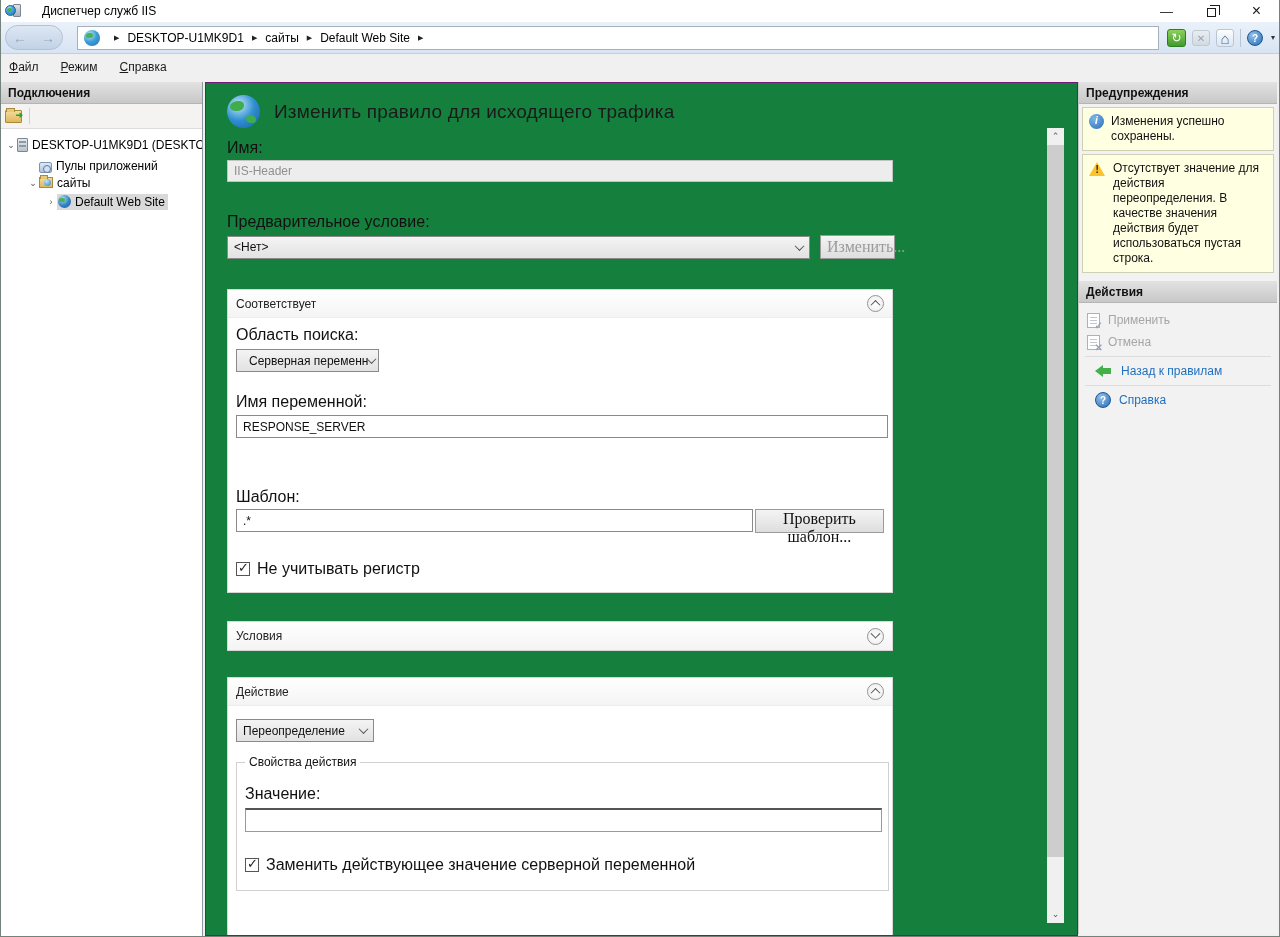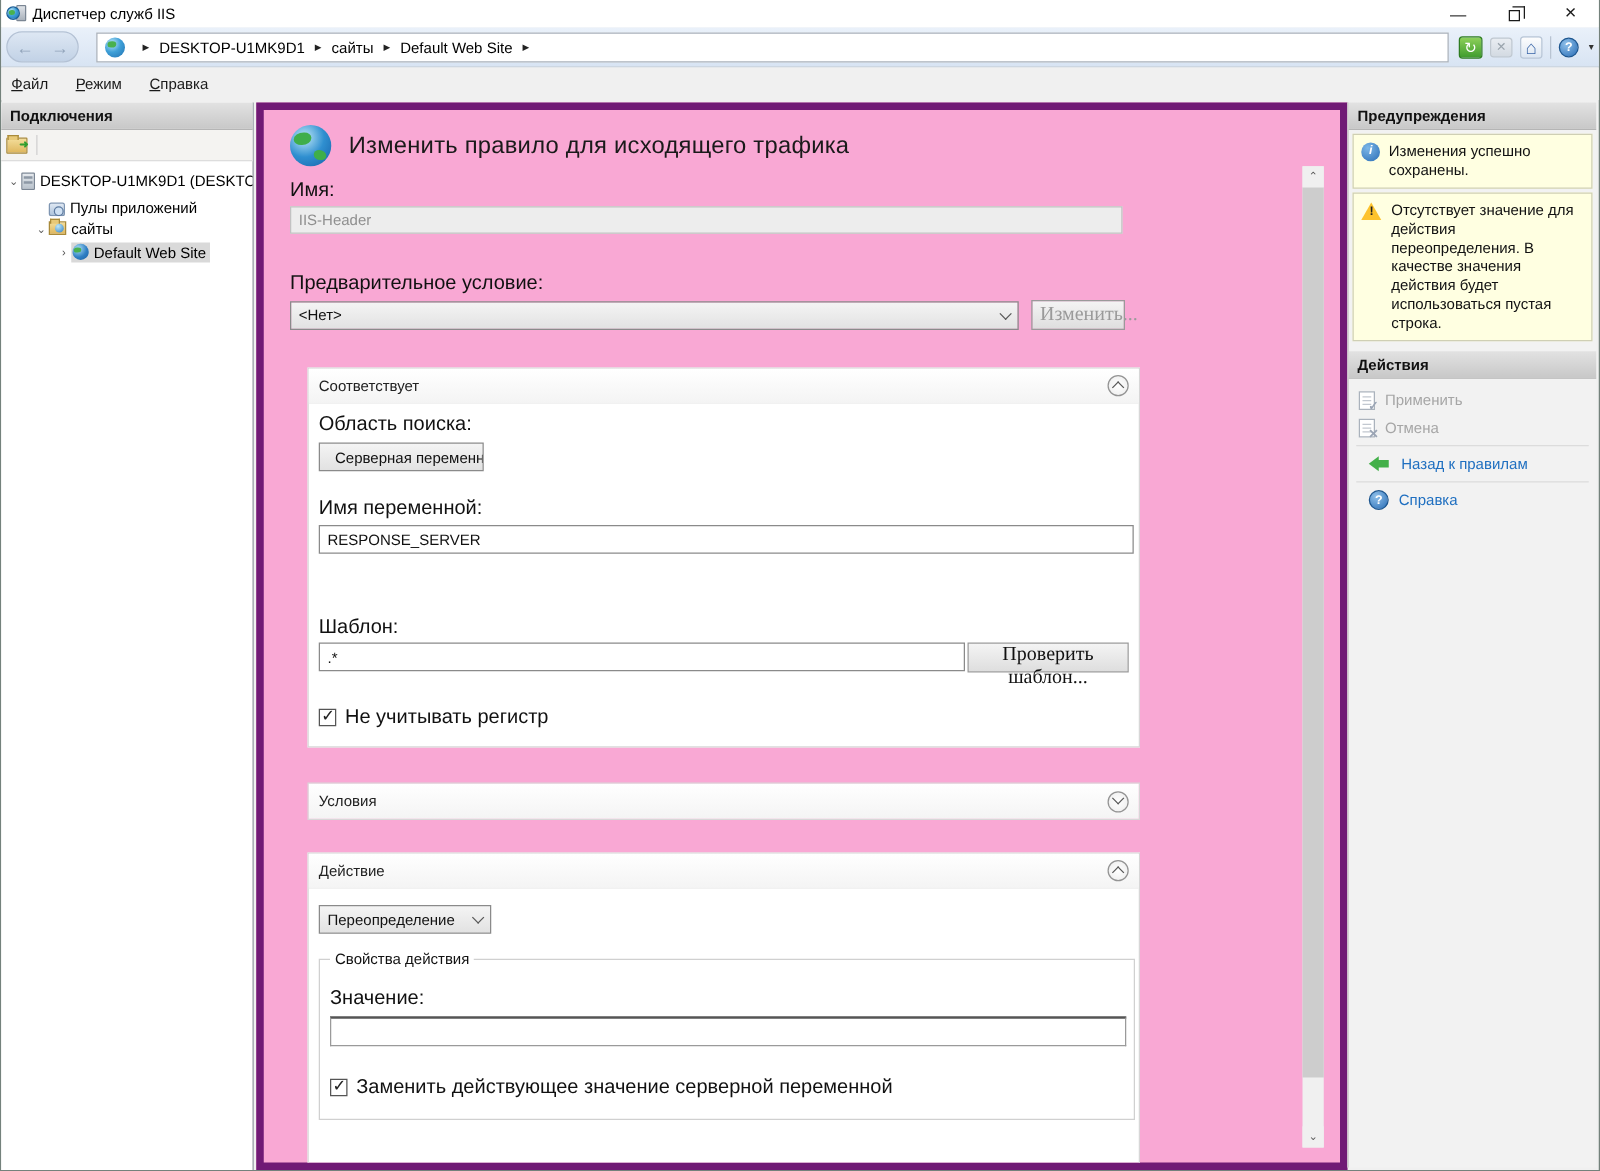--- a/index.html
+++ b/index.html
@@ -1,20 +1,20 @@
 <!DOCTYPE html>
 <html><head>
 <meta charset="utf-8">
 <style>
   * { margin:0; padding:0; box-sizing:border-box; }
   html,body { width:1280px; height:937px; font-family:"Liberation Sans", sans-serif; background:#f0f0f0; overflow:hidden; }
   .app { position:relative; width:1280px; height:937px; background:#f0f0f0; border:1px solid #74827c; border-top:none; }
 
   
-  .titlebar { position:absolute; top:0; left:0; right:0; height:22px; background:#ffffff; display:flex; align-items:center; }
+  .titlebar { position:absolute; top:0; left:0; right:0; height:22px; background:#ffffff; display:flex; align-items:center;gap:16px; }
   .titlebar .app-icon { width:16px; height:16px; margin:0 5px 0 4px; position:relative; }
   .app-icon .srv { position:absolute; right:0; top:1px; width:8px; height:13px; background:linear-gradient(#dfe3e8,#aab2bc); border:1px solid #7b8694; border-radius:1px; }
   .app-icon .glb { position:absolute; left:0; top:2px; width:11px; height:11px; border-radius:50%; background:radial-gradient(circle at 35% 30%, #bfe8f8, #3fa0d8 45%, #1f6fb0); border:1px solid #1a5f98; }
   .app-icon .glb::after { content:""; position:absolute; left:1px; top:2px; width:5px; height:4px; background:#49b14f; border-radius:50% 40% 50% 40%; }
   .titlebar .title { font-size:12px; color:#000; }
   .win-controls { margin-left:auto; display:flex; height:22px; }
   .win-btn { width:45px; height:22px; display:flex; align-items:center; justify-content:center; font-size:13px; color:#1a1a1a; }
   .restore-glyph { width:9px; height:9px; border:1px solid #1a1a1a; position:relative; background:#fff; margin-top:2px; }
   .restore-glyph::before { content:""; position:absolute; left:2px; top:-4px; width:9px; height:9px; border:1px solid #1a1a1a; border-bottom:none; border-left:none; }
 
@@ -60,37 +60,37 @@
   .icon-server::after { content:""; position:absolute; left:1px; top:6px; right:1px; height:2px; background:#8d98a5; }
   .icon-pools { width:13px; height:11px; background:linear-gradient(#dfe8f3,#aec4dc); border:1px solid #7e95b2; border-radius:2px; position:relative; flex:none; }
   .icon-pools::after { content:""; position:absolute; left:3px; top:2px; width:6px; height:6px; border:1px solid #5d7aa0; border-radius:50%; background:#cfe0f2; }
   .icon-sites { width:14px; height:11px; background:linear-gradient(#f3dd9a,#dfb75e); border:1px solid #a98a3a; position:relative; flex:none; }
   .icon-sites::before { content:""; position:absolute; top:-3px; left:0; width:6px; height:3px; background:#e8c977; border:1px solid #a98a3a; border-bottom:none; }
   .icon-sites::after { content:""; position:absolute; right:1px; top:1px; width:7px; height:7px; border-radius:50%; background:radial-gradient(circle at 35% 30%, #bfe8f8, #2f7fc4); }
   .icon-globe-sm { width:13px; height:13px; border-radius:50%; background:radial-gradient(circle at 35% 30%, #aee0f6, #2f7fc4 55%, #1b5fa0); position:relative; flex:none; }
   .icon-globe-sm::after { content:""; position:absolute; left:1px; top:3px; width:6px; height:4px; background:#49b14f; border-radius:50% 40% 50% 40%; }
 
   
-  .center-card { position:absolute; left:204px; top:2px; width:873px; bottom:0; background:#f9a8d4; border:6px solid #701a75; overflow:hidden; }
+  .center-card { position:absolute; left:204px; top:2px; width:873px; bottom:0; background:#15803d; border:1px solid #701a75; overflow:hidden; }
   .content { position:absolute; left:21px; top:0; width:672px; }
   .head-row { display:flex; align-items:center; margin-top:12px; }
   .icon-globe-lg { width:33px; height:33px; border-radius:50%; background:radial-gradient(circle at 35% 30%, #bfe8f8, #2f8fd0 50%, #1660a8); position:relative; flex:none; }
   .icon-globe-lg::before { content:""; position:absolute; left:3px; top:6px; width:14px; height:10px; background:#3fae4a; border-radius:60% 40% 55% 45%; }
   .icon-globe-lg::after { content:""; position:absolute; right:4px; bottom:5px; width:10px; height:8px; background:#3fae4a; border-radius:45% 60% 40% 55%; }
   .page-title { font-size:19px; color:#1a1a1a; margin-left:14px; letter-spacing:0.2px; }
   .lbl { font-size:16px; color:#111; }
   .field { border:1px solid #8a8a8a; background:#fff; font-size:12px; color:#111; font-family:"Liberation Sans",sans-serif; padding:0 6px; height:22px; width:100%; }
   .field:disabled { background:#ededed; border-color:#c2c2c2; color:#8f8f8f; }
   .combo { height:23px; border:1px solid #8a8a8a; background:linear-gradient(#f4f4f4,#e2e2e2); display:flex; align-items:center; padding:0 6px; font-size:12px; color:#111; overflow:hidden; white-space:nowrap; }
   .combo .chev-dn { margin-left:auto; flex:none; }
   .chev-dn { width:7px; height:7px; border-right:1.4px solid #555; border-bottom:1.4px solid #555; transform:rotate(45deg) translate(-1px,-1px); }
   .chev-up { width:7px; height:7px; border-right:1.4px solid #555; border-bottom:1.4px solid #555; transform:rotate(225deg) translate(-1px,-1px); }
   .btn { height:24px; background:linear-gradient(#f4f4f4,#dedede); border:1px solid #9a9a9a; font-size:16px; font-family:Liberation Serif, serif; color:#111; padding:0 6px; }
   .btn.disabled { color:#9a9a9a; }
-  .section { border:1px solid #d7d7d7; background:#fff; margin-left:14px; width:666px; }
+  .section { border:1px solid #d7d7d7; background:#fff; margin-left:0; width:666px; }
   .section-hd { height:28px; display:flex; align-items:center; padding:0 8px; background:linear-gradient(#ffffff,#f4f4f4); border-bottom:1px solid #ededed; font-size:12px; color:#222; }
   .circle-btn { margin-left:auto; width:17px; height:17px; border-radius:50%; border:1px solid #949494; background:radial-gradient(#ffffff,#ececec); display:flex; align-items:center; justify-content:center; }
   .section-bd { padding:8px 8px 14px 8px; }
   .checkrow { display:flex; align-items:center; gap:7px; }
   .checkbox { width:14px; height:14px; border:1px solid #555; background:#fff; position:relative; flex:none; }
   .checkbox .mark { position:absolute; left:1px; top:-3px; font-size:13px; color:#222; }
   .groupbox { border:1px solid #d0d0d0; margin-top:20px; width:653px; position:relative; padding:22px 8px 16px 8px; }
   .groupbox .legend { position:absolute; top:-8px; left:8px; background:#fff; padding:0 4px; font-size:12px; color:#111; }
   .focus-field { border:1px solid #9a9a9a; border-top:2px solid #555; height:24px; width:637px; background:#fff; font-size:12px; padding:0 5px; font-family:"Liberation Sans",sans-serif; }
 
@@ -227,21 +227,21 @@
         
         <div class="section" style="margin-top:30px;">
           <div class="section-hd">
             <span>Соответствует</span>
             <span class="circle-btn">
                 <span class="chev-up"></span>
               </span>
           </div>
           <div class="section-bd">
             <div class="lbl">Область поиска:</div>
-            <div class="combo" style="width:132px; margin-top:5px;padding-left:12px;">
+            <div class="combo" style="width:143px; margin-top:5px;padding-left:12px;">
               <span>Серверная переменн</span>
               <span class="chev-dn"></span>
             </div>
             <div class="lbl" style="margin-top:21px;">Имя переменной:</div>
             <input class="field" style="margin-top: 4px; width: 652px; height: 23px;" value="RESPONSE_SERVER">
             <div class="lbl" style="margin-top:50px;">Шаблон:</div>
             <div style="display:flex; margin-top:3px; align-items:flex-start;">
               <input class="field" style="width: 520px; height: 23px;" value=".*">
               <button class="btn" style="margin-left:2px; width:130px;">Проверить шаблон...</button>
             </div>

